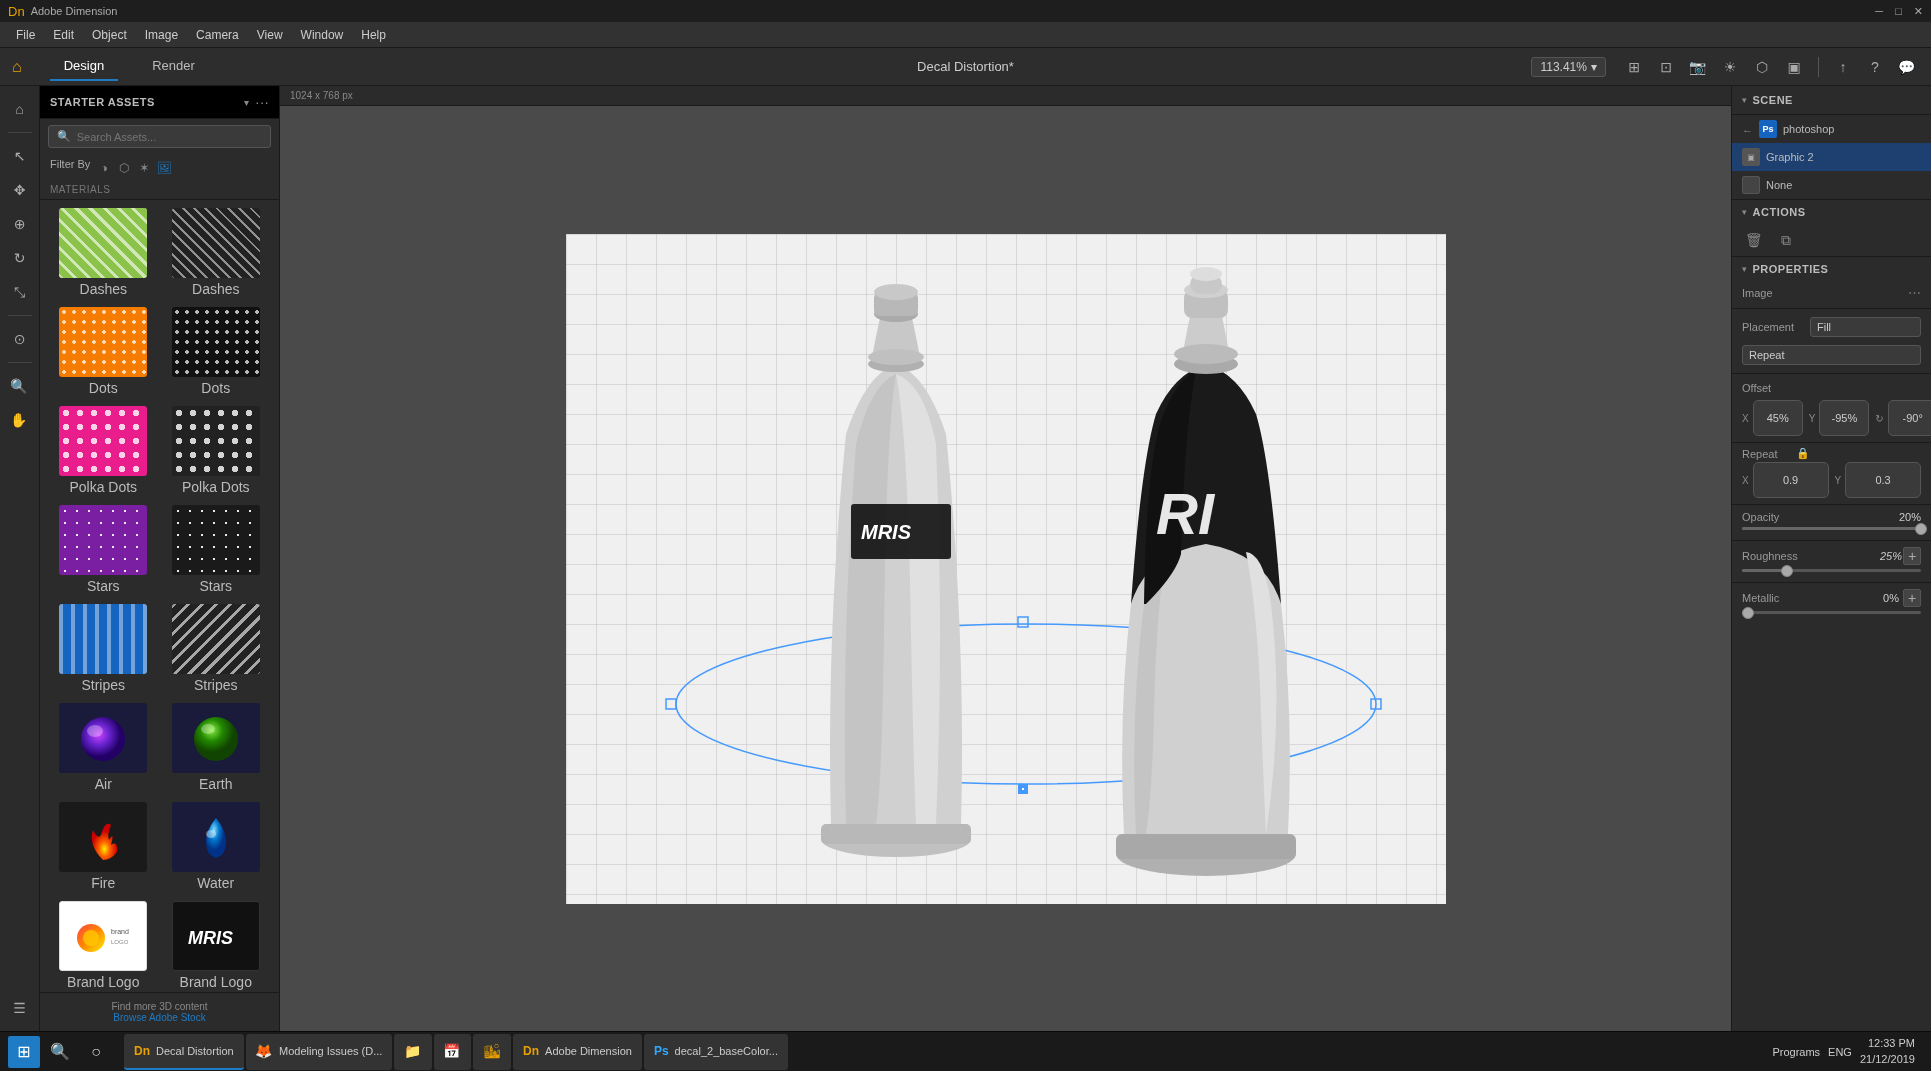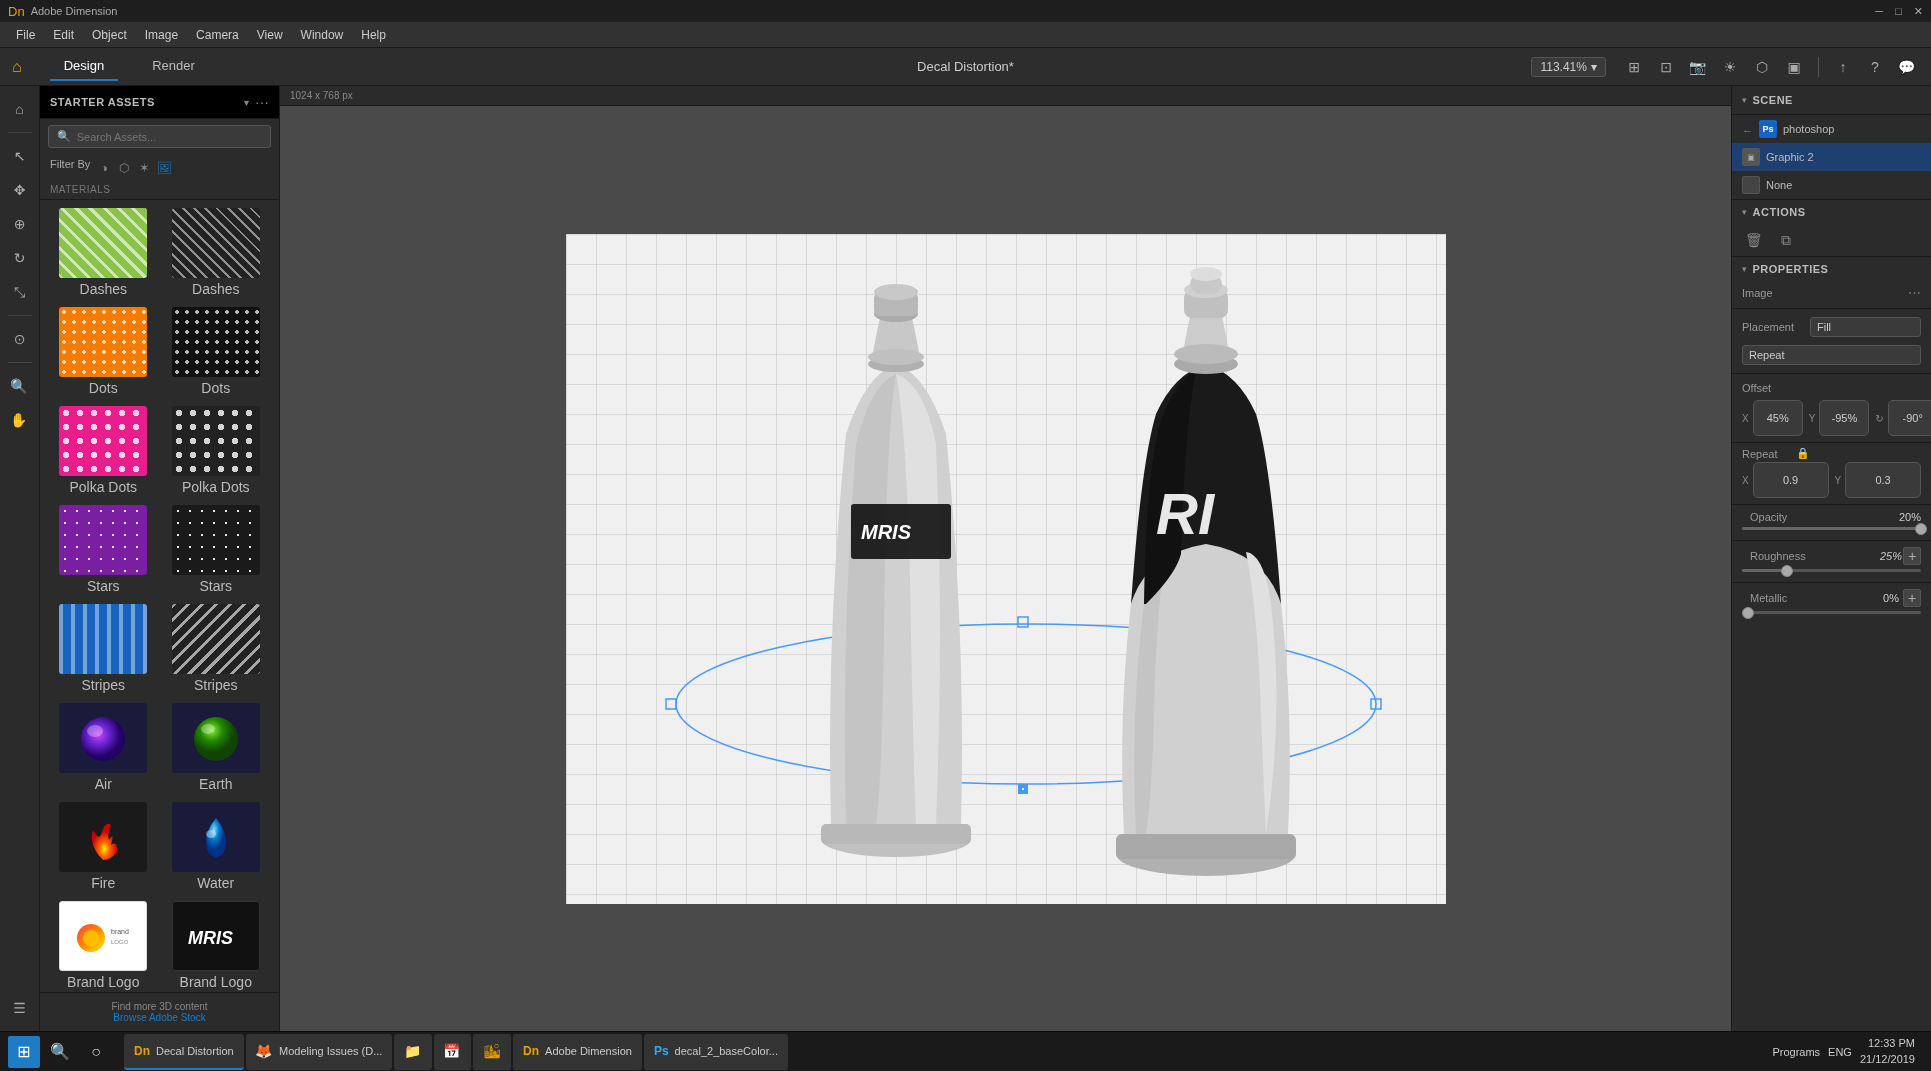--- a/index.html
+++ b/index.html
@@ -383,21 +383,20 @@
       appearance: none;
       outline: none;
     }
     .prop-slider-row {
       padding: 2px 10px 6px;
     }
     .prop-slider {
       display: flex;
       align-items: center;
       gap: 8px;
-      margin-left: 8px;
     }
     .slider-label { font-size: 11px; color: #999; flex: 1; }
     .slider-value { font-size: 11px; color: #ccc; min-width: 35px; text-align: right; }
     .slider-track {
       width: 100%;
       height: 3px;
       background: #555;
       border-radius: 2px;
       position: relative;
       margin-top: 4px;

